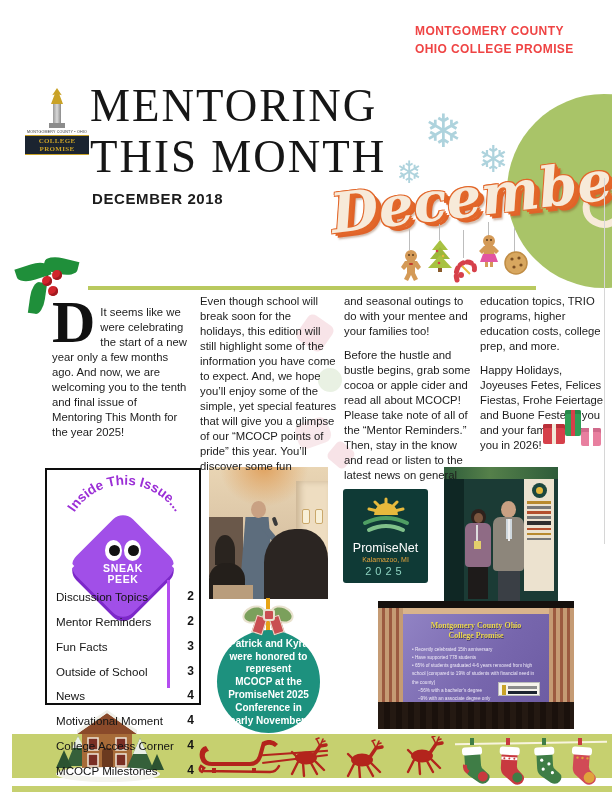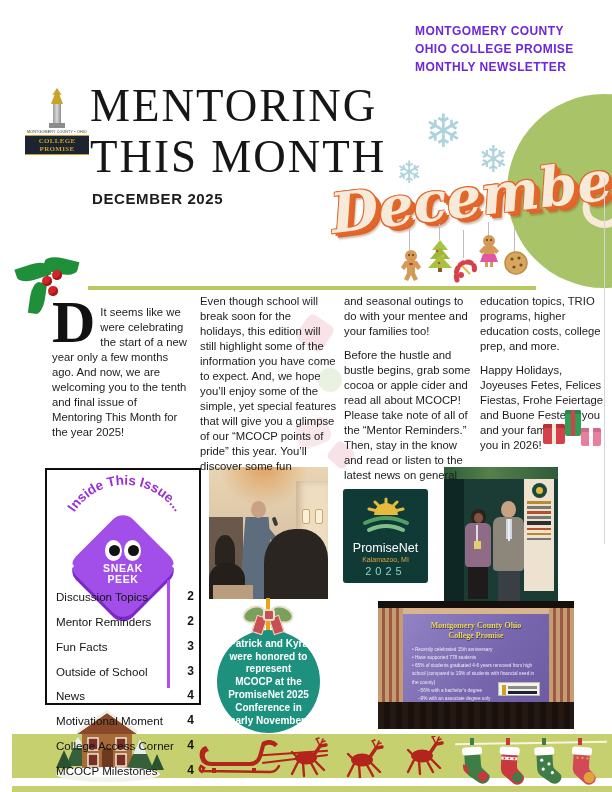--- a/index.html
+++ b/index.html
@@ -1,21 +1,21 @@
 <!DOCTYPE html>
 <html><head>
 <meta charset="utf-8">
 <style>
   * { margin:0; padding:0; box-sizing:border-box; }
   html,body { background:#fff; }
   body { font-family:"Liberation Sans", sans-serif; }
   .page { position:relative; width:612px; height:792px; background:#ffffff; overflow:hidden; margin:0 auto; }
 
   
-  .news-label { position:absolute; left:415px; top:22px; font-size:12px; font-weight:600; letter-spacing:.4px; color:#6d28d9; line-height:18px; }
+  .news-label { position:absolute; left:415px; top:22px; font-size:12px; font-weight:600; letter-spacing:.4px; color:#ef4444; line-height:18px; }
   .org-logo { position:absolute; left:25px; top:88px; width:64px; text-align:center; }
   .torch { position:relative; width:18px; height:40px; margin:0 auto; }
   .torch-flame { position:absolute; left:3px; top:0; width:12px; height:16px; background:#c9a227; clip-path:polygon(50% 0,90% 45%,70% 40%,100% 100%,0 100%,30% 40%,10% 45%); }
   .torch-col { position:absolute; left:5px; top:16px; width:8px; height:20px; background:linear-gradient(90deg,#9a9a9a,#d9d9d9,#8a8a8a); }
   .torch-base { position:absolute; left:1px; top:35px; width:16px; height:5px; background:#8c8c8c; }
   .org-small { font-size:3.6px; letter-spacing:.2px; color:#333; margin-top:2px; }
   .org-band { margin-top:1px; background:#1b2430; color:#c9a227; font-family:"Liberation Serif",serif; font-weight:bold; font-size:7px; letter-spacing:.3px; padding:1px 0; border-top:1px solid #c9a227; border-bottom:1px solid #c9a227; }
   .main-title { position:absolute; left:90px; top:82px; font-family:"Liberation Serif",serif; font-weight:400; font-size:45px; line-height:49px; letter-spacing:2px; color:#161616; transform:scaleY(1.04); }
   .issue-info { position:absolute; left:92px; top:190px; font-size:15px; font-weight:600; letter-spacing:.6px; color:#1c1c1c; line-height:17px; }
 
@@ -167,40 +167,39 @@
   .st1{left:458px;transform:rotate(-4deg);} .st2{left:494px;transform:rotate(3deg);} .st3{left:530px;transform:rotate(-3deg);} .st4{left:566px;transform:rotate(4deg);}
 </style>
 </head>
 <body>
 
 <div class="page">
 
   <div class="news-label">
     <div>MONTGOMERY COUNTY</div>
     <div>OHIO COLLEGE PROMISE</div>
-    <div>MONTHLY NEWSLETTER</div>
   </div>
 
   <div class="org-logo">
     <div class="torch">
       <div class="torch-flame"></div>
       <div class="torch-col"></div>
       <div class="torch-base"></div>
     </div>
     <div class="org-small">MONTGOMERY COUNTY • OHIO</div>
     <div class="org-band">COLLEGE PROMISE</div>
   </div>
 
   <div class="main-title">
     <div>MENTORING</div>
     <div>THIS MONTH</div>
   </div>
 
   <div class="issue-info">
-    <div>DECEMBER 2025</div>
+    <div>DECEMBER 2018</div>
   </div>
 
   <div class="green-circle"></div>
   <div class="cream-swash"></div>
   <div class="snowflake sf1">❄</div>
   <div class="snowflake sf2">❄</div>
   <div class="snowflake sf3">❄</div>
   <div class="month-script">December</div>
 
   <div class="orn-string os1"></div>

